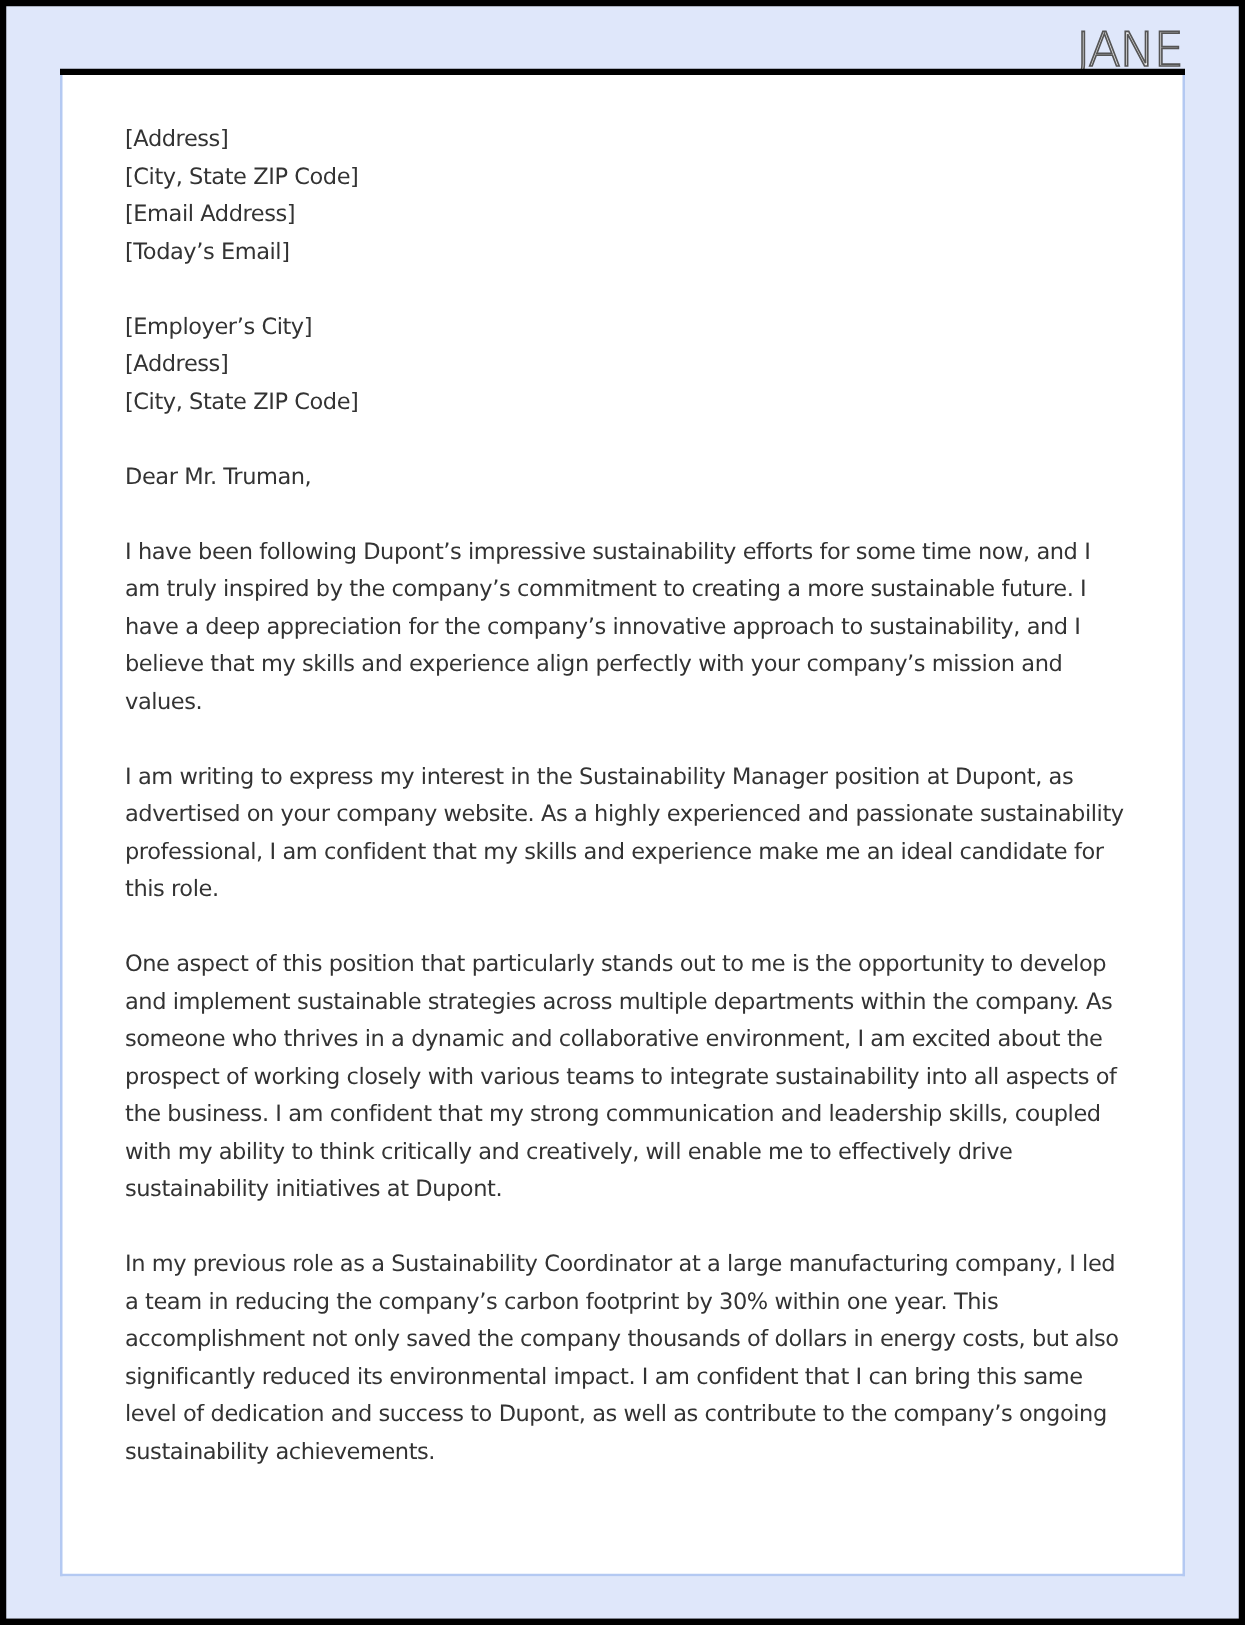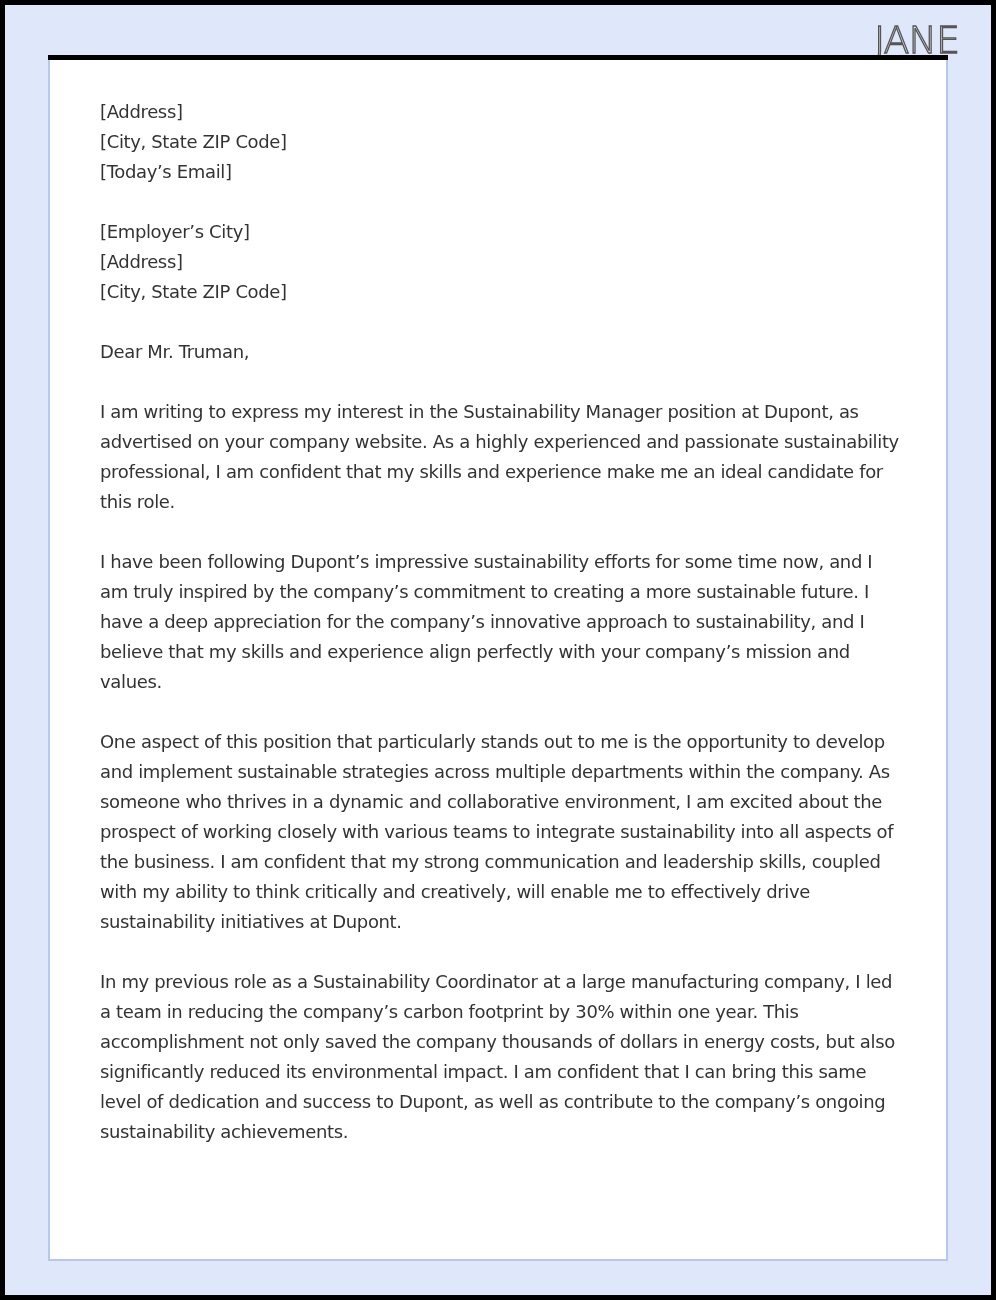--- a/index.html
+++ b/index.html
@@ -2,21 +2,21 @@
 <html><head>
 <meta charset="utf-8">
 <style>
   * { margin: 0; padding: 0; box-sizing: border-box; }
   html, body { width: 996px; height: 1300px; overflow: hidden; background: #000; }
   .frame {
     position: absolute; left: 5px; top: 5px; width: 986px; height: 1290px;
     background: #dfe7fa; overflow: hidden;
   }
   .brand {
-    position: absolute; right: 32px; top: 12px;
+    position: absolute; right: 45px; top: 12px;
     font-family: "DejaVu Sans", sans-serif; font-size: 38px; font-weight: 300;
     color: #e6e6e6; letter-spacing: -1px;
     -webkit-text-stroke: 1.3px #555;
     line-height: 46px;
   }
   .topbar {
     position: absolute; left: 43px; top: 50px; width: 900px; height: 5px; background: #000;
   }
   .paper {
     position: absolute; left: 43px; top: 55px; width: 900px; height: 1201px;
@@ -41,27 +41,28 @@
   <div class="brand">JANE</div>
   <div class="topbar"></div>
   <div class="paper"></div>
   <div class="watermark">Lazyapply.com</div>
 </div>
 
 <div class="letter" style="position:absolute;left:100px;top:97px;">
   <p>
     <span class="line">[Address]</span>
     <span class="line">[City, State ZIP Code]</span>
+    <span class="line">[Email Address]</span>
     <span class="line">[Today’s Email]</span>
   </p>
   <p>
     <span class="line">[Employer’s City]</span>
     <span class="line">[Address]</span>
     <span class="line">[City, State ZIP Code]</span>
   </p>
   <p>Dear Mr. Truman,</p>
+  <p>I have been following Dupont’s impressive sustainability efforts for some time now, and I am truly inspired by the company’s commitment to creating a more sustainable future. I have a deep appreciation for the company’s innovative approach to sustainability, and I believe that my skills and experience align perfectly with your company’s mission and values.</p>
   <p>I am writing to express my interest in the Sustainability Manager position at Dupont, as advertised on your company website. As a highly experienced and passionate sustainability professional, I am confident that my skills and experience make me an ideal candidate for this role.</p>
-  <p>I have been following Dupont’s impressive sustainability efforts for some time now, and I am truly inspired by the company’s commitment to creating a more sustainable future. I have a deep appreciation for the company’s innovative approach to sustainability, and I believe that my skills and experience align perfectly with your company’s mission and values.</p>
   <p>One aspect of this position that particularly stands out to me is the opportunity to develop and implement sustainable strategies across multiple departments within the company. As someone who thrives in a dynamic and collaborative environment, I am excited about the prospect of working closely with various teams to integrate sustainability into all aspects of the business. I am confident that my strong communication and leadership skills, coupled with my ability to think critically and creatively, will enable me to effectively drive sustainability initiatives at Dupont.</p>
   <p>In my previous role as a Sustainability Coordinator at a large manufacturing company, I led a team in reducing the company’s carbon footprint by 30% within one year. This accomplishment not only saved the company thousands of dollars in energy costs, but also significantly reduced its environmental impact. I am confident that I can bring this same level of dedication and success to Dupont, as well as contribute to the company’s ongoing sustainability achievements.</p>
 </div>
 
 <div style="position:absolute;left:0;top:1295px;width:996px;height:5px;background:#000;"></div>
 
 </body></html>

